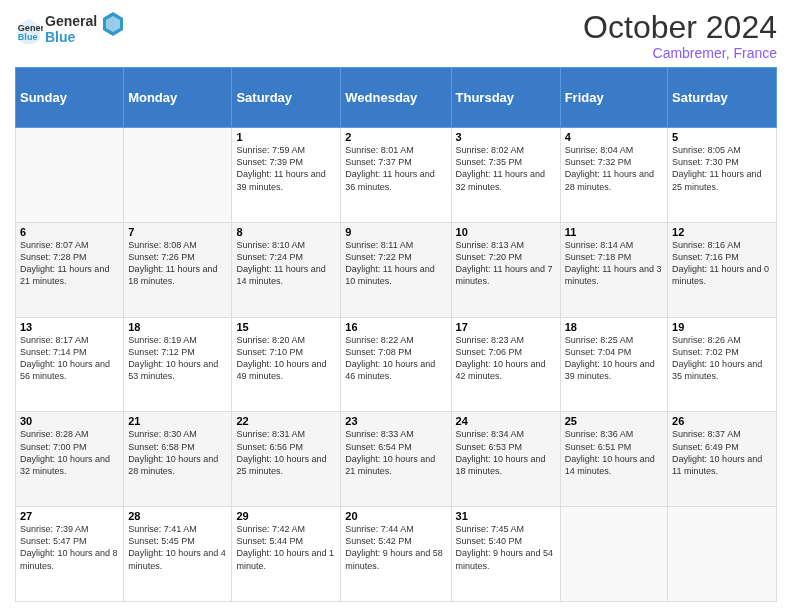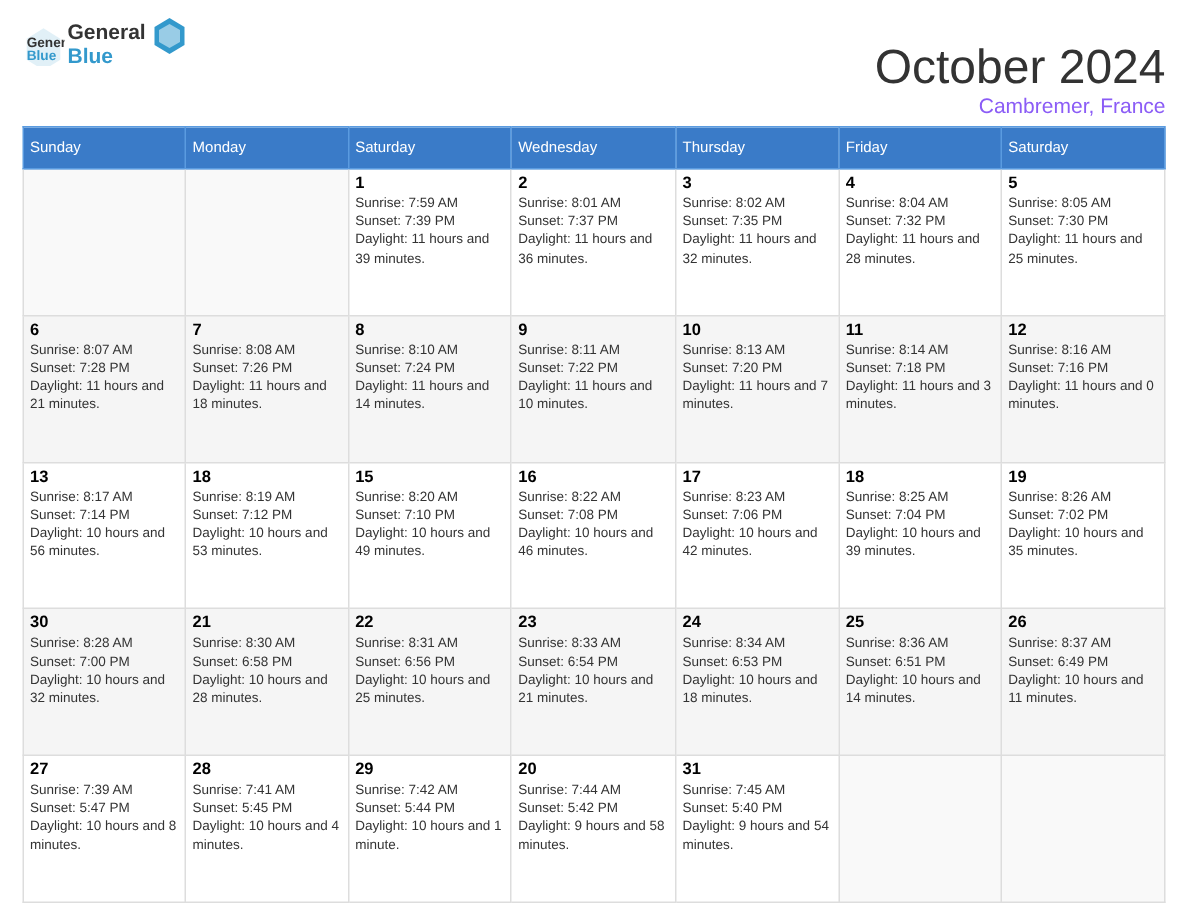--- a/index.html
+++ b/index.html
@@ -28,45 +28,44 @@
       align-items: center;
       gap: 0px;
     }
     .logo-icon {
       width: 28px;
       height: 28px;
       margin-right: 2px;
     }
     .title-block {
       text-align: right;
-      margin-top: 17px;
     }
     .month-title {
       font-size: 32px;
       font-weight: 300;
       color: #333;
       line-height: 1.1;
     }
     .location {
       font-size: 14px;
       color: #8b5cf6;
     }
     .calendar {
       flex: 1;
       border-collapse: collapse;
       width: 100%;
       font-size: 9.5px;
     }
     .calendar th {
       background-color: #3a7bc8;
       color: #fff;
-      padding: 8px 4px;
+      padding: 22px 4px;
       text-align: left;
-      font-size: 10px;
-      font-weight: normal;
+      font-size: 13px;
+      font-weight: bold;
       border: 1px solid #5a9be0;
     }
     .calendar td {
       border: 1px solid #ddd;
       vertical-align: top;
       padding: 3px 4px;
       width: 113px;
       height: 82px;
       background: #fff;
     }

